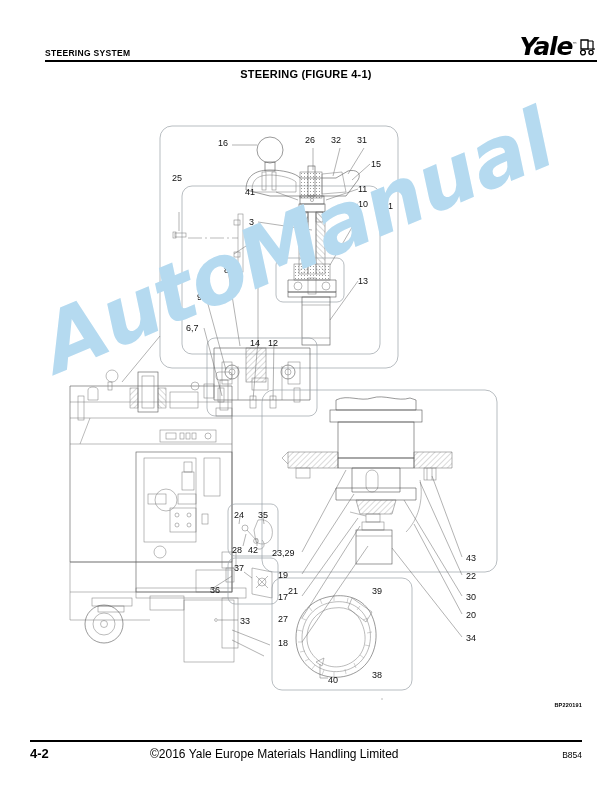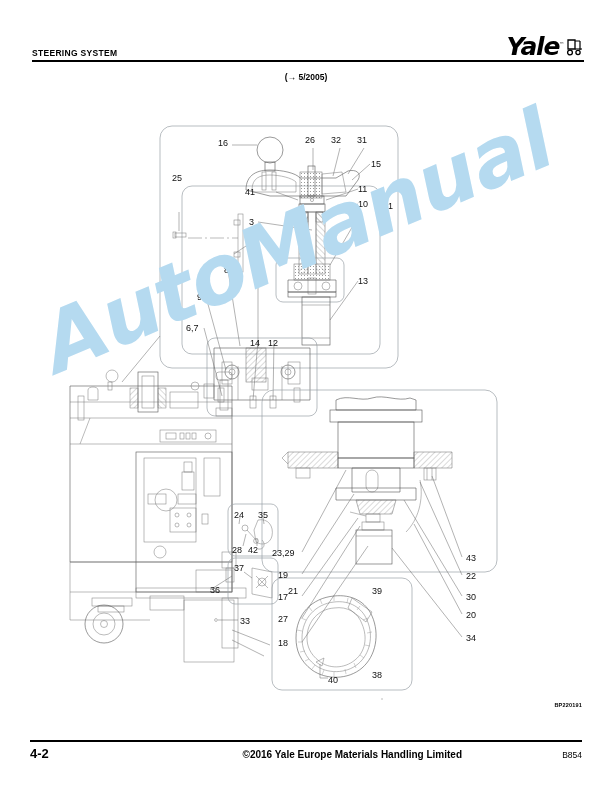--- a/index.html
+++ b/index.html
@@ -7,21 +7,21 @@
     width:612px;height:792px;
     background:#ffffff;
     font-family:"Liberation Sans", sans-serif;
     color:#000;
     position:relative;
     overflow:hidden;
   }
   .page{position:absolute;inset:0;}
 
   
-  .header{position:absolute;left:32px;top:30px;width:552px;height:32px;}
+  .header{position:absolute;left:45px;top:30px;width:552px;height:32px;}
   .hdr-left{position:absolute;left:0;bottom:4px;font-size:8.5px;font-weight:bold;letter-spacing:.3px;}
   .hdr-rule{position:absolute;left:0;bottom:0;width:552px;height:1.6px;background:#000;}
   .logo{position:absolute;right:0;bottom:5px;display:flex;align-items:flex-end;gap:1px;}
   .logo-text{font-family:"DejaVu Sans", sans-serif;font-size:25px;font-weight:bold;font-style:italic;letter-spacing:-1.2px;line-height:.85;}
   .logo-tm{font-size:5px;vertical-align:super;font-weight:normal;font-style:normal;}
   .logo-mark{width:20px;height:18px;margin-bottom:1px;}
 
   
   .title-block{position:absolute;left:0;top:68px;width:612px;text-align:center;}
   .title{font-size:11px;font-weight:bold;letter-spacing:.2px;}
@@ -48,21 +48,21 @@
   }
 
   
   .drawcode{position:absolute;right:30px;top:702px;font-size:5.5px;font-weight:bold;letter-spacing:.2px;}
 
   
   .footer{position:absolute;left:30px;top:740px;width:552px;}
   .ftr-rule{position:absolute;left:0;top:0;width:552px;height:2px;background:#000;}
   .ftr-row{position:absolute;left:0;top:6px;width:552px;display:flex;align-items:baseline;}
   .ftr-page{font-size:13px;font-weight:bold;width:120px;}
-  .ftr-center{flex:1;text-align:right;font-size:10px;font-weight:bold;}
+  .ftr-center{flex:1;text-align:left;font-size:12px;}
   .ftr-right{width:120px;text-align:right;font-size:8.5px;font-weight:normal;}
 
   
   .ln{stroke:#555;stroke-width:.6;fill:none;}
   .ln2{stroke:#777;stroke-width:.5;fill:none;}
   .panel{stroke:#9aa0a6;stroke-width:.7;fill:none;}
   .lead{stroke:#666;stroke-width:.5;fill:none;}
   .num{font-family:"Liberation Sans",sans-serif;font-size:9px;fill:#111;}
 </style>
 </head>
@@ -79,21 +79,21 @@
         <path d="M11 3 L16 3 M16 3 L16 12" fill="none" stroke="#000" stroke-width="1.2"></path>
         <path d="M11 11 L18 11" stroke="#000" stroke-width="1.1"></path>
         <circle cx="6" cy="14.5" r="2.4" fill="none" stroke="#000" stroke-width="1.3"></circle>
         <circle cx="14" cy="14.5" r="2.1" fill="none" stroke="#000" stroke-width="1.3"></circle>
       </svg>
     </div>
     <div class="hdr-rule"></div>
   </div>
 
   <div class="title-block">
-    <div class="subtitle">(→ 5/2005)</div>
+    <div class="title">STEERING (FIGURE 4-1)</div>
   </div>
 
   <div class="art">
     <svg width="612" height="600" viewBox="0 0 612 600">
       <defs>
         <pattern id="hatchA" width="4" height="4" patternTransform="rotate(45)" patternUnits="userSpaceOnUse">
           <line x1="0" y1="0" x2="0" y2="4" stroke="#777" stroke-width=".55"></line>
         </pattern>
         <pattern id="hatchB" width="4" height="4" patternTransform="rotate(-45)" patternUnits="userSpaceOnUse">
           <line x1="0" y1="0" x2="0" y2="4" stroke="#777" stroke-width=".55"></line>

